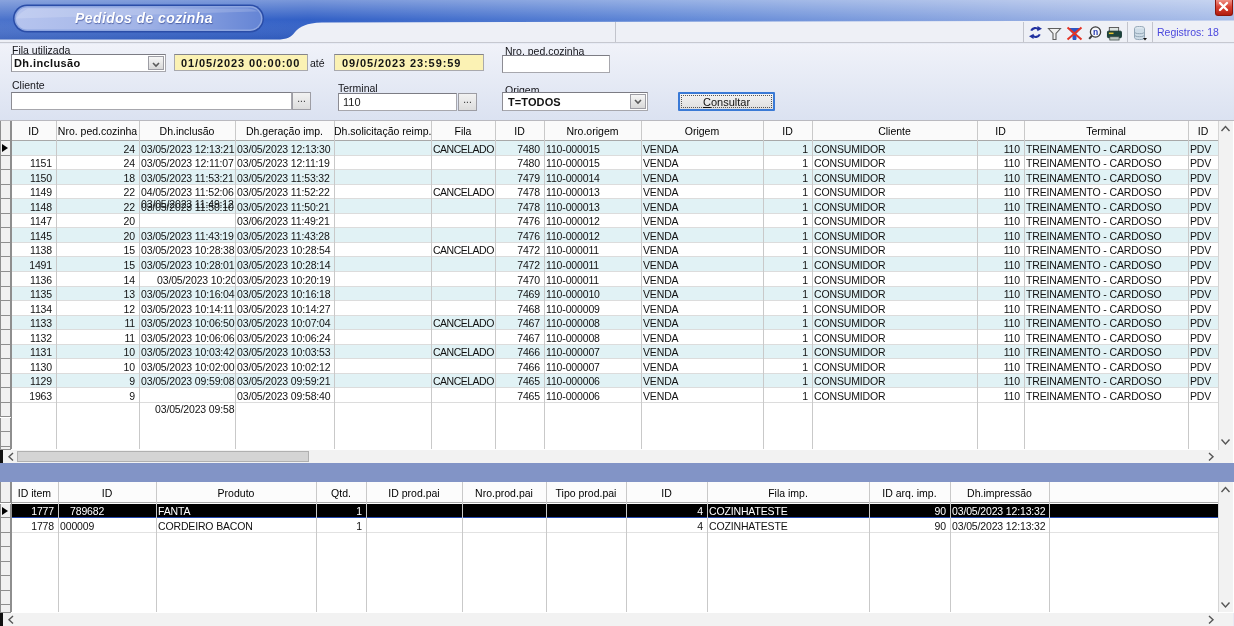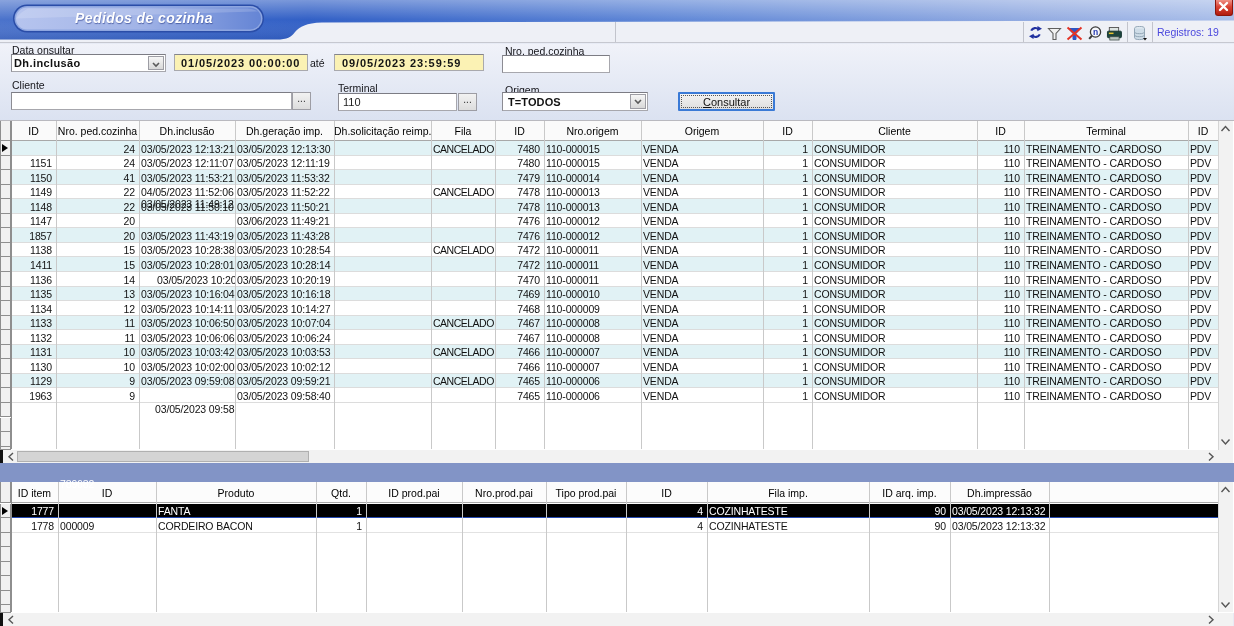--- a/index.html
+++ b/index.html
@@ -79,23 +79,23 @@
 <rect x="2" y="6" width="5" height="1.6" fill="#e6c42f"></rect>
 <rect x="3" y="10.5" width="10" height="3.5" fill="#b9c6c2" stroke="#3c4a46" stroke-width="0.8"></rect>
     </g>
 <g transform="translate(106,0)">
       <ellipse cx="5.5" cy="2.6" rx="5" ry="2.2" fill="#dfe9f0" stroke="#93a6b6"></ellipse>
 <path d="M0.5,2.6 V11.4 A5,2.2 0 0 0 10.5,11.4 V2.6" fill="#cfdde8" stroke="#93a6b6"></path>
 <path d="M0.5,5.5 A5,2.2 0 0 0 10.5,5.5 M0.5,8.5 A5,2.2 0 0 0 10.5,8.5" fill="none" stroke="#93a6b6"></path>
 <path d="M9,12 h4 l-2,2.6 Z" fill="#111"></path>
     </g>
 </svg>
-<div class="abs" style="left:1157px;top:26px;font-size:10.5px;color:#4b48dd">Registros: 19</div>
+<div class="abs" style="left:1157px;top:26px;font-size:10.5px;color:#4b48dd">Registros: 18</div>
 <div class="abs" style="left:0;top:44px;width:1234px;height:76px;background:linear-gradient(#f0f2f9,#dbe2f1)"></div>
-<div class="lbl" style="left:12px;top:44px">Data onsultar</div>
+<div class="lbl" style="left:12px;top:44px">Fila utilizada</div>
 <div class="lbl" style="left:505px;top:45px">Nro. ped.cozinha</div>
 <div class="inp" style="left:11px;top:54px;width:155px;height:18px">
 <div class="abs" style="left:2px;top:2px;font-size:11px;font-weight:bold;letter-spacing:0.4px;color:#111">Dh.inclusão</div>
 <div class="cbtn" style="right:1px;top:1px;width:16px;height:14px"><svg width="14" height="13">
         <path d="M4,5 l3,3 l3,-3" fill="none" stroke="#5a5a5a" stroke-width="1.6"></path>
       </svg></div>
   </div>
 <div class="yellow" style="left:174px;top:54px;width:134px;height:17px;padding:2px 0 0 6px">01/05/2023 00:00:00</div>
 <div class="lbl" style="left:310px;top:57px">até</div>
 <div class="yellow" style="left:334px;top:54px;width:150px;height:17px;padding:2px 0 0 7px">09/05/2023 23:59:59</div>
@@ -158,21 +158,21 @@
 <div class="cell r" style="left:495px;top:157.1px;width:49px;padding-right:4px">7480</div>
 <div class="cell" style="left:544px;top:157.1px;width:97px;padding-left:2px">110-000015</div>
 <div class="cell" style="left:641px;top:157.1px;width:122px;padding-left:2px">VENDA</div>
 <div class="cell r" style="left:763px;top:157.1px;width:49px;padding-right:4px">1</div>
 <div class="cell" style="left:812px;top:157.1px;width:165px;padding-left:2px">CONSUMIDOR</div>
 <div class="cell r" style="left:977px;top:157.1px;width:47px;padding-right:4px">110</div>
 <div class="cell" style="left:1024px;top:157.1px;width:164px;padding-left:2px">TREINAMENTO - CARDOSO</div>
 <div class="cell" style="left:1188px;top:157.1px;width:30px;padding-left:2px">PDV</div>
 <div class="abs" style="left:11px;top:170.1px;width:1207px;height:14.55px;background:#e1f2f5;border-bottom:1px solid #dcdcdc"></div>
 <div class="cell r" style="left:11px;top:171.6px;width:45px;padding-right:4px">1150</div>
-<div class="cell r" style="left:56px;top:171.6px;width:83px;padding-right:4px">41</div>
+<div class="cell r" style="left:56px;top:171.6px;width:83px;padding-right:4px">18</div>
 <div class="cell" style="left:139px;top:171.6px;width:96px;padding-left:2px">03/05/2023 11:53:21</div>
 <div class="cell" style="left:235px;top:171.6px;width:99px;padding-left:2px">03/05/2023 11:53:32</div>
 <div class="cell r" style="left:495px;top:171.6px;width:49px;padding-right:4px">7479</div>
 <div class="cell" style="left:544px;top:171.6px;width:97px;padding-left:2px">110-000014</div>
 <div class="cell" style="left:641px;top:171.6px;width:122px;padding-left:2px">VENDA</div>
 <div class="cell r" style="left:763px;top:171.6px;width:49px;padding-right:4px">1</div>
 <div class="cell" style="left:812px;top:171.6px;width:165px;padding-left:2px">CONSUMIDOR</div>
 <div class="cell r" style="left:977px;top:171.6px;width:47px;padding-right:4px">110</div>
 <div class="cell" style="left:1024px;top:171.6px;width:164px;padding-left:2px">TREINAMENTO - CARDOSO</div>
 <div class="cell" style="left:1188px;top:171.6px;width:30px;padding-left:2px">PDV</div>
@@ -210,21 +210,21 @@
 <div class="cell" style="left:235px;top:215.2px;width:99px;padding-left:2px">03/06/2023 11:49:21</div>
 <div class="cell r" style="left:495px;top:215.2px;width:49px;padding-right:4px">7476</div>
 <div class="cell" style="left:544px;top:215.2px;width:97px;padding-left:2px">110-000012</div>
 <div class="cell" style="left:641px;top:215.2px;width:122px;padding-left:2px">VENDA</div>
 <div class="cell r" style="left:763px;top:215.2px;width:49px;padding-right:4px">1</div>
 <div class="cell" style="left:812px;top:215.2px;width:165px;padding-left:2px">CONSUMIDOR</div>
 <div class="cell r" style="left:977px;top:215.2px;width:47px;padding-right:4px">110</div>
 <div class="cell" style="left:1024px;top:215.2px;width:164px;padding-left:2px">TREINAMENTO - CARDOSO</div>
 <div class="cell" style="left:1188px;top:215.2px;width:30px;padding-left:2px">PDV</div>
 <div class="abs" style="left:11px;top:228.3px;width:1207px;height:14.55px;background:#e1f2f5;border-bottom:1px solid #dcdcdc"></div>
-<div class="cell r" style="left:11px;top:229.8px;width:45px;padding-right:4px">1857</div>
+<div class="cell r" style="left:11px;top:229.8px;width:45px;padding-right:4px">1145</div>
 <div class="cell r" style="left:56px;top:229.8px;width:83px;padding-right:4px">20</div>
 <div class="cell" style="left:139px;top:229.8px;width:96px;padding-left:2px">03/05/2023 11:43:19</div>
 <div class="cell" style="left:235px;top:229.8px;width:99px;padding-left:2px">03/05/2023 11:43:28</div>
 <div class="cell r" style="left:495px;top:229.8px;width:49px;padding-right:4px">7476</div>
 <div class="cell" style="left:544px;top:229.8px;width:97px;padding-left:2px">110-000012</div>
 <div class="cell" style="left:641px;top:229.8px;width:122px;padding-left:2px">VENDA</div>
 <div class="cell r" style="left:763px;top:229.8px;width:49px;padding-right:4px">1</div>
 <div class="cell" style="left:812px;top:229.8px;width:165px;padding-left:2px">CONSUMIDOR</div>
 <div class="cell r" style="left:977px;top:229.8px;width:47px;padding-right:4px">110</div>
 <div class="cell" style="left:1024px;top:229.8px;width:164px;padding-left:2px">TREINAMENTO - CARDOSO</div>
@@ -237,21 +237,21 @@
 <div class="cell" style="left:431px;top:244.4px;width:64px;padding-left:2px;letter-spacing:-0.5px">CANCELADO</div>
 <div class="cell r" style="left:495px;top:244.4px;width:49px;padding-right:4px">7472</div>
 <div class="cell" style="left:544px;top:244.4px;width:97px;padding-left:2px">110-000011</div>
 <div class="cell" style="left:641px;top:244.4px;width:122px;padding-left:2px">VENDA</div>
 <div class="cell r" style="left:763px;top:244.4px;width:49px;padding-right:4px">1</div>
 <div class="cell" style="left:812px;top:244.4px;width:165px;padding-left:2px">CONSUMIDOR</div>
 <div class="cell r" style="left:977px;top:244.4px;width:47px;padding-right:4px">110</div>
 <div class="cell" style="left:1024px;top:244.4px;width:164px;padding-left:2px">TREINAMENTO - CARDOSO</div>
 <div class="cell" style="left:1188px;top:244.4px;width:30px;padding-left:2px">PDV</div>
 <div class="abs" style="left:11px;top:257.4px;width:1207px;height:14.55px;background:#e1f2f5;border-bottom:1px solid #dcdcdc"></div>
-<div class="cell r" style="left:11px;top:258.9px;width:45px;padding-right:4px">1411</div>
+<div class="cell r" style="left:11px;top:258.9px;width:45px;padding-right:4px">1491</div>
 <div class="cell r" style="left:56px;top:258.9px;width:83px;padding-right:4px">15</div>
 <div class="cell" style="left:139px;top:258.9px;width:96px;padding-left:2px">03/05/2023 10:28:01</div>
 <div class="cell" style="left:235px;top:258.9px;width:99px;padding-left:2px">03/05/2023 10:28:14</div>
 <div class="cell r" style="left:495px;top:258.9px;width:49px;padding-right:4px">7472</div>
 <div class="cell" style="left:544px;top:258.9px;width:97px;padding-left:2px">110-000011</div>
 <div class="cell" style="left:641px;top:258.9px;width:122px;padding-left:2px">VENDA</div>
 <div class="cell r" style="left:763px;top:258.9px;width:49px;padding-right:4px">1</div>
 <div class="cell" style="left:812px;top:258.9px;width:165px;padding-left:2px">CONSUMIDOR</div>
 <div class="cell r" style="left:977px;top:258.9px;width:47px;padding-right:4px">110</div>
 <div class="cell" style="left:1024px;top:258.9px;width:164px;padding-left:2px">TREINAMENTO - CARDOSO</div>
@@ -441,21 +441,21 @@
 <div class="hcell" style="left:462px;top:487px;width:84px">Nro.prod.pai</div>
 <div class="hcell" style="left:546px;top:487px;width:80px">Tipo prod.pai</div>
 <div class="hcell" style="left:626px;top:487px;width:81px">ID</div>
 <div class="hcell" style="left:707px;top:487px;width:162px">Fila imp.</div>
 <div class="hcell" style="left:869px;top:487px;width:81px">ID arq. imp.</div>
 <div class="hcell" style="left:950px;top:487px;width:99px">Dh.impressão</div>
 <div class="abs" style="left:0;top:482px;width:11px;height:21px;background:#f1f1f1;border:1px solid #8e8e8e;border-top:none"></div>
 <div class="abs" style="left:11px;top:503.5px;width:1207px;height:14.5px;background:#000;border-bottom:1.5px solid #2449b0"></div>
 <div class="abs" style="left:11px;top:518.0px;width:1207px;height:14.5px;background:#fff;border-bottom:1px solid #e2e2e2"></div>
 <div class="cell r" style="left:11px;top:505.0px;width:47px;padding-right:4px;color:#fff">1777</div>
-<div class="cell" style="left:58px;top:478px;width:98px;padding-left:2px;color:#fff">789682</div>
+<div class="cell" style="left:58px;top:505.0px;width:98px;padding-left:12px;color:#fff">789682</div>
 <div class="cell" style="left:156px;top:505.0px;width:160px;padding-left:2px;color:#fff">FANTA</div>
 <div class="cell r" style="left:316px;top:505.0px;width:50px;padding-right:4px;color:#fff">1</div>
 <div class="cell r" style="left:626px;top:505.0px;width:81px;padding-right:4px;color:#fff">4</div>
 <div class="cell" style="left:707px;top:505.0px;width:162px;padding-left:2px;color:#fff">COZINHATESTE</div>
 <div class="cell r" style="left:869px;top:505.0px;width:81px;padding-right:4px;color:#fff">90</div>
 <div class="cell" style="left:950px;top:505.0px;width:99px;padding-left:2px;color:#fff">03/05/2023 12:13:32</div>
 <div class="cell r" style="left:11px;top:519.5px;width:47px;padding-right:4px;color:#111">1778</div>
 <div class="cell" style="left:58px;top:519.5px;width:98px;padding-left:2px;color:#111">000009</div>
 <div class="cell" style="left:156px;top:519.5px;width:160px;padding-left:2px;color:#111">CORDEIRO BACON</div>
 <div class="cell r" style="left:316px;top:519.5px;width:50px;padding-right:4px;color:#111">1</div>

